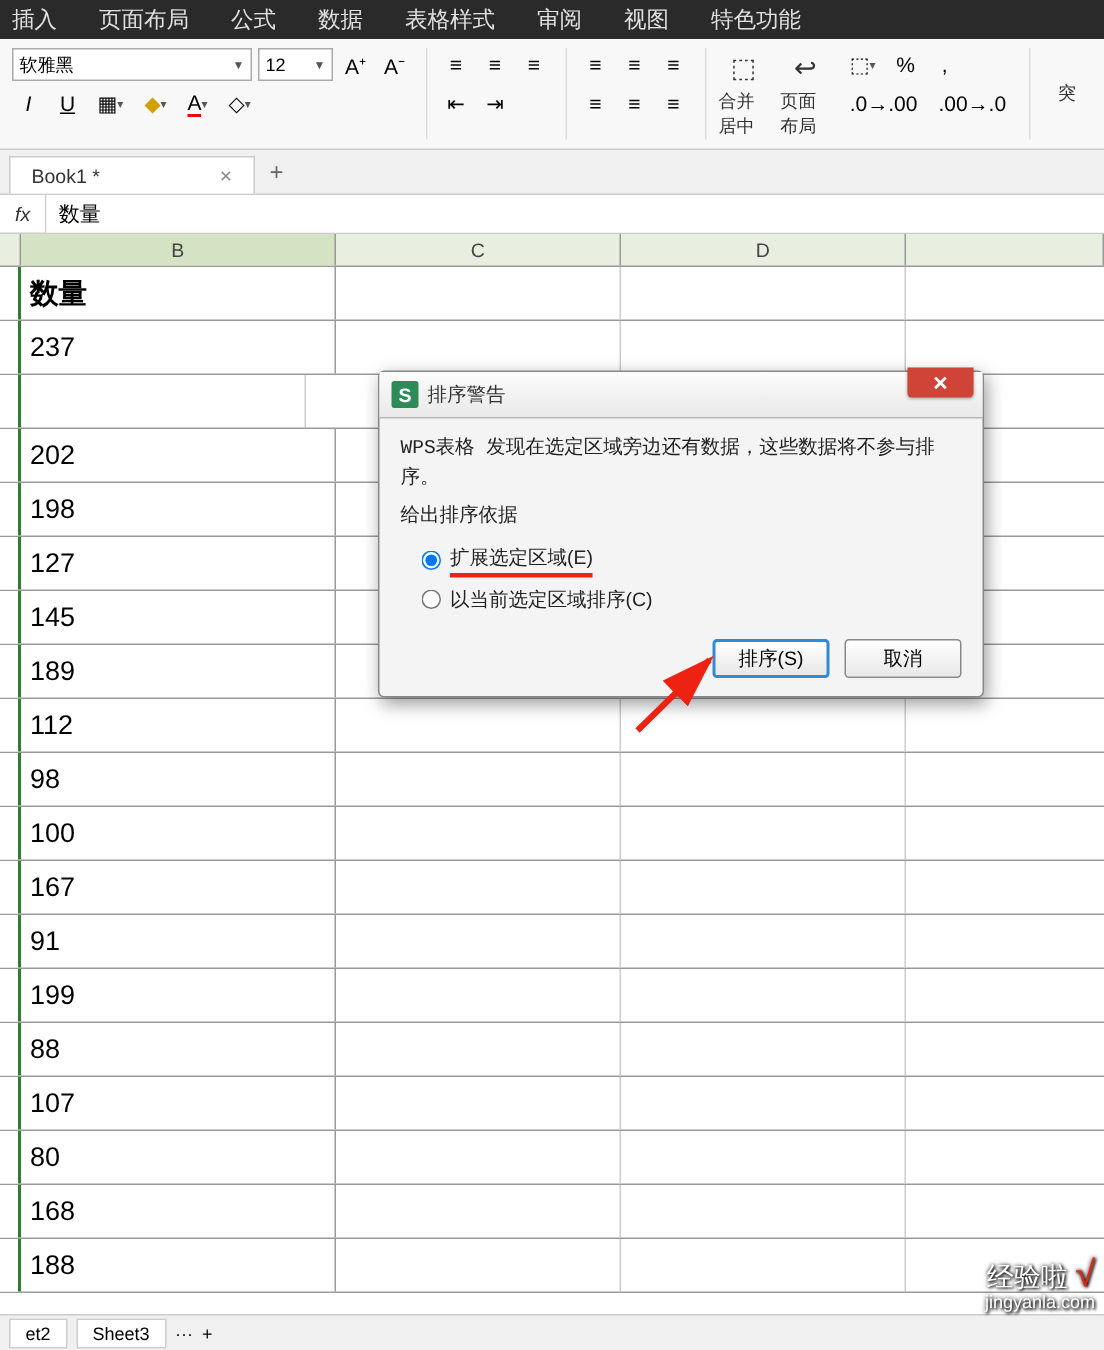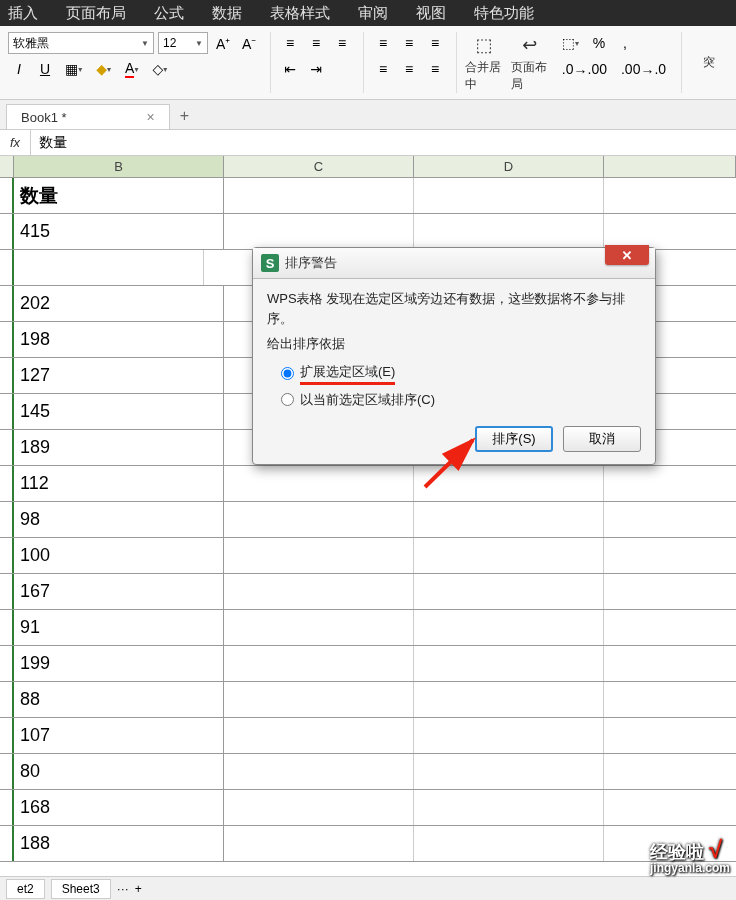--- a/index.html
+++ b/index.html
@@ -6,21 +6,21 @@
 body { font-family: "Microsoft YaHei", Arial, sans-serif; font-size: 12px; background: #fff; width: 736px; height: 900px; overflow: hidden; position: relative; }
 
 
 .menubar { background: #2a2a2a; color: #e0e0e0; height: 26px; display: flex; align-items: center; padding: 0 8px; gap: 28px; font-size: 15px; }
 .menubar span { cursor: pointer; }
 
 
 .ribbon { background: #f8f8f8; border-bottom: 1px solid #ccc; padding: 6px 8px; display: flex; gap: 8px; height: 74px; }
 .ribbon-group { display: flex; flex-direction: column; gap: 4px; border-right: 1px solid #ddd; padding-right: 10px; }
 .ribbon-row { display: flex; align-items: center; gap: 4px; }
-.font-select { width: 146px; height: 22px; border: 1px solid #aaa; background: #fff; padding: 0 4px; display: flex; align-items: center; justify-content: space-between; }
+.font-select { width: 160px; height: 22px; border: 1px solid #aaa; background: #fff; padding: 0 4px; display: flex; align-items: center; justify-content: space-between; }
 .size-select { width: 50px; height: 22px; border: 1px solid #aaa; background: #fff; padding: 0 4px; display: flex; align-items: center; justify-content: space-between; }
 .tb { width: 22px; height: 22px; border: 1px solid transparent; display: inline-flex; align-items: center; justify-content: center; font-size: 14px; cursor: pointer; }
 .tbwide { width: auto; padding: 0 4px; }
 .caret { font-size: 8px; color: #555; }
 .big-btn { display: flex; flex-direction: column; align-items: center; justify-content: center; width: 60px; font-size: 12px; color: #333; gap: 2px; cursor: pointer; }
 .big-btn .ico { width: 28px; height: 28px; display: flex; align-items: center; justify-content: center; font-size: 18px; }
 
 
 .tabbar { background: #f0f0f0; border-bottom: 1px solid #ccc; height: 30px; display: flex; align-items: flex-end; padding: 0 6px; }
 .doc-tab { background: #fff; border: 1px solid #ccc; border-bottom: none; padding: 4px 14px; font-size: 13px; color: #333; display: flex; align-items: center; gap: 80px; }
@@ -54,33 +54,33 @@
 
 .sheettabs { position: absolute; bottom: 0; left: 0; right: 0; height: 24px; background: #f0f0f0; border-top: 1px solid #ccc; display: flex; align-items: center; padding: 0 6px; gap: 6px; font-size: 12px; }
 .sheettab { padding: 2px 10px; border: 1px solid #ccc; background: #fff; }
 
 
 .dialog { position: absolute; left: 252px; top: 247px; width: 404px; background: #f4f4f4; border: 1px solid #888; box-shadow: 2px 4px 12px rgba(0,0,0,0.4); border-radius: 4px; }
 .dlg-title { background: linear-gradient(#fbfbfb,#e9e9e9); padding: 6px 8px; display: flex; align-items: center; gap: 6px; font-size: 13px; color: #333; border-bottom: 1px solid #bbb; position: relative; }
 .dlg-title .winicon { width: 18px; height: 18px; background: #2e8b57; color: #fff; display: flex; align-items: center; justify-content: center; font-weight: bold; border-radius: 2px; }
 .dlg-close { position: absolute; right: 6px; top: -3px; width: 44px; height: 20px; background: #d04437; color: #fff; display: flex; align-items: center; justify-content: center; border-radius: 0 0 3px 3px; font-size: 13px; font-weight: bold; box-shadow: 0 1px 2px rgba(0,0,0,.3); cursor: pointer; }
 .dlg-body { padding: 10px 14px 6px; font-size: 13px; color: #222; }
-.dlg-body p { margin-bottom: 6px; line-height: 1.5; }
+.dlg-body p { margin-bottom: 6px; line-height: 1.5; font-family: Liberation Mono, monospace; }
 .opt { display: flex; align-items: center; gap: 6px; padding: 3px 0 3px 14px; }
 .opt input { margin: 0; }
 .underline-red { border-bottom: 3px solid #e21; padding-bottom: 1px; }
 .dlg-btns { display: flex; justify-content: flex-end; gap: 10px; padding: 8px 14px 12px; }
 .dlg-btn { min-width: 78px; height: 26px; border: 1px solid #888; background: linear-gradient(#fff,#e8e8e8); border-radius: 3px; font-size: 13px; cursor: pointer; }
 .dlg-btn.primary { border: 2px solid #2f8ad8; }
 
 
 .arrow { position: absolute; left: 415px; top: 432px; width: 70px; height: 60px; pointer-events: none; }
 
 
-.watermark { position: absolute; right: 6px; bottom: 26px; font-size: 18px; font-weight: bold; color: #fff; text-shadow: 0 0 3px #000, 1px 1px 2px #000; text-align: left; line-height: 1; }
+.watermark { position: absolute; right: 6px; bottom: 26px; font-size: 18px; font-weight: normal; color: #fff; text-shadow: 0 0 3px #000, 1px 1px 2px #000; text-align: right; line-height: 1; }
 .watermark .check { color: #e21; font-size: 24px; }
 .watermark .sub { font-size: 12px; display: block; }
 </style>
 </head>
 <body>
 
 <div class="menubar">
   <span>插入</span>
   <span>页面布局</span>
   <span>公式</span>
@@ -197,21 +197,21 @@
 <div class="grid">
   <div class="row">
       <div class="cA"></div>
       <div class="cB header">数量</div>
       <div class="cC"></div>
       <div class="cD"></div>
       <div class="cE"></div>
     </div>
   <div class="row">
       <div class="cA"></div>
-      <div class="cB">415</div>
+      <div class="cB">237</div>
       <div class="cC"></div>
       <div class="cD"></div>
       <div class="cE"></div>
     </div>
   <div class="row">
       <div class="cA"></div>
       <div class="cC"></div>
       <div class="cD"></div>
       <div class="cE"></div>
     </div>

